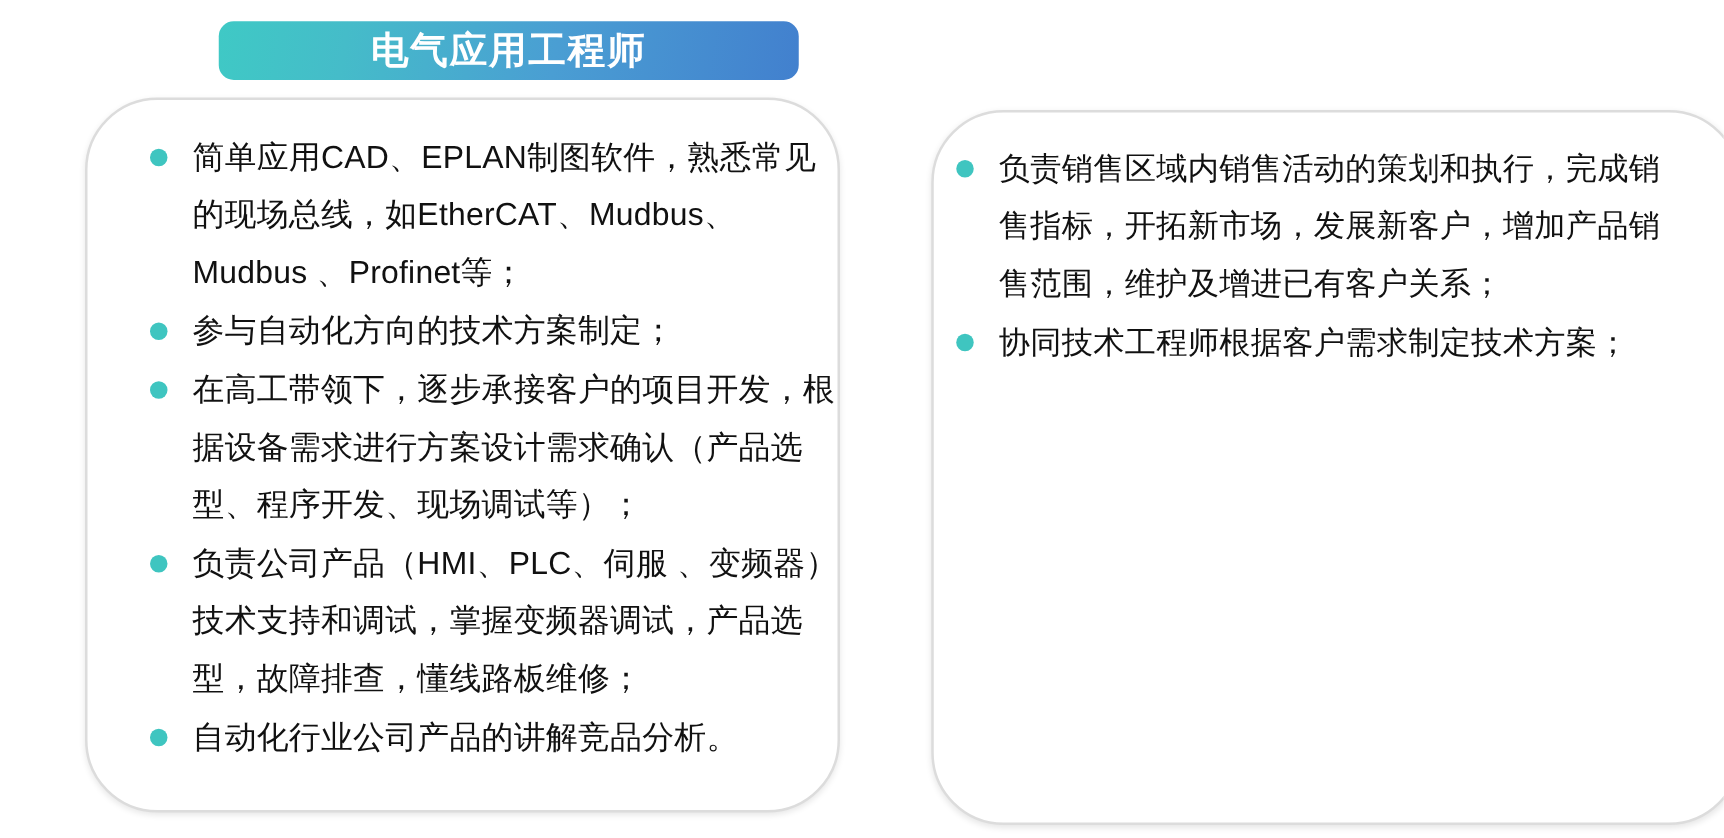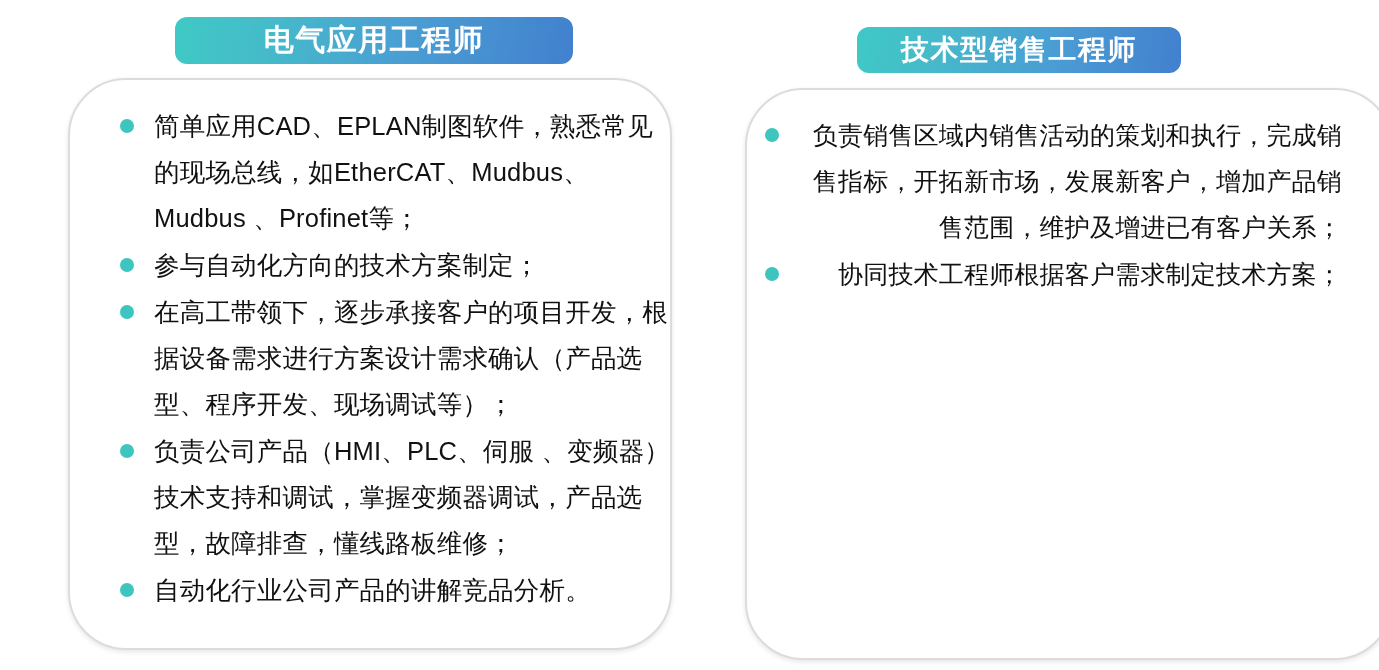--- a/index.html
+++ b/index.html
@@ -52,21 +52,21 @@
     border-radius: 12px;
     color: #ffffff;
     font-weight: bold;
     letter-spacing: 1.5px;
     white-space: nowrap;
     z-index: 5;
   }
   .pill-left {
     left: 175px;
     top: 17px;
-    width: 398px;
+    width: 464px;
     height: 47px;
     font-size: 30px;
     background: linear-gradient(100deg, #3fc9c5 0%, #45bcc9 22%, #4a9ed3 58%, #4280ce 100%);
   }
   .pill-right {
     left: 857px;
     top: 27px;
     width: 324px;
     height: 46px;
     font-size: 28px;
@@ -98,21 +98,20 @@
     color: #111111;
     font-size: 25.5px;
     line-height: 46px;
     letter-spacing: 0.2px;
     margin: 0 0 1px 0;
     text-align: left;
   }
   .list-right .bullet-item {
     font-size: 25px;
     line-height: 46px;
-    text-align: right;
   }
 
   .bullet-dot {
     position: absolute;
     left: 8px;
     top: 16px;
     width: 14px;
     height: 14px;
     border-radius: 50%;
     background: #3fc5c0;
@@ -149,21 +148,20 @@
       <span class="bullet-text">负责公司产品（HMI、PLC、伺服 、变频器）技术支持和调试，掌握变频器调试，产品选型，故障排查，懂线路板维修；</span>
     </li>
     <li class="bullet-item">
       <span class="bullet-dot"></span>
       <span class="bullet-text">自动化行业公司产品的讲解竞品分析。</span>
     </li>
   </ul>
 
   <div class="card card-right"></div>
 
-  <div class="pill pill-right">技术型销售工程师</div>
 
   <ul class="list list-right">
     <li class="bullet-item">
       <span class="bullet-dot"></span>
       <span class="bullet-text">负责销售区域内销售活动的策划和执行，完成销售指标，开拓新市场，发展新客户，增加产品销售范围，维护及增进已有客户关系；</span>
     </li>
     <li class="bullet-item">
       <span class="bullet-dot"></span>
       <span class="bullet-text">协同技术工程师根据客户需求制定技术方案；</span>
     </li>

